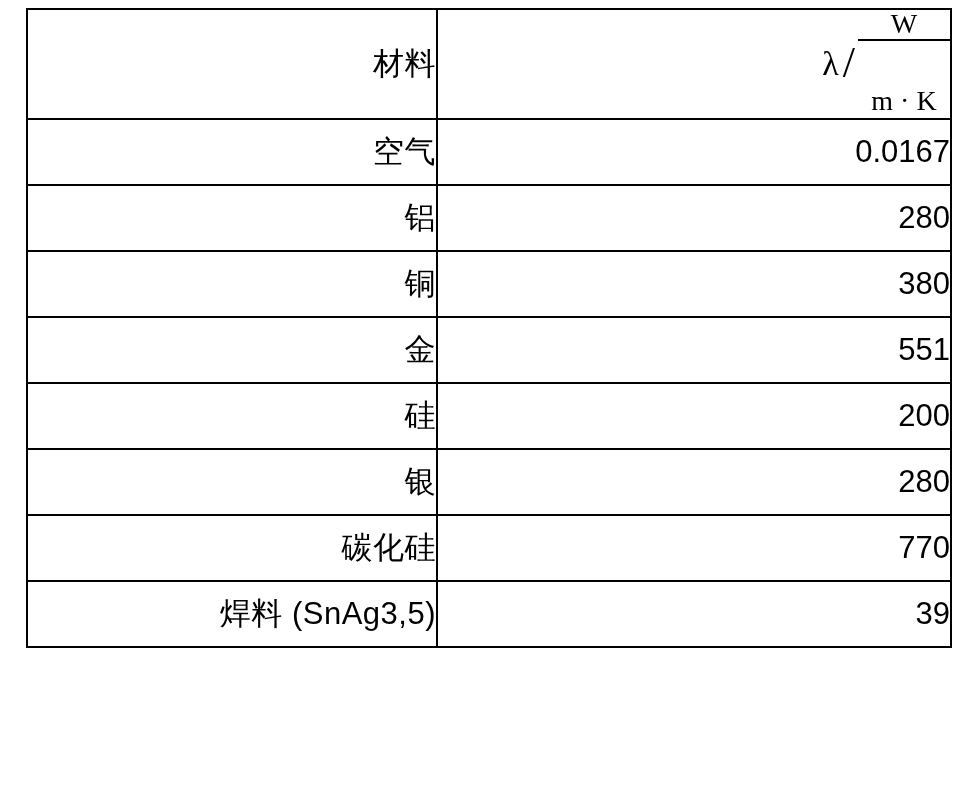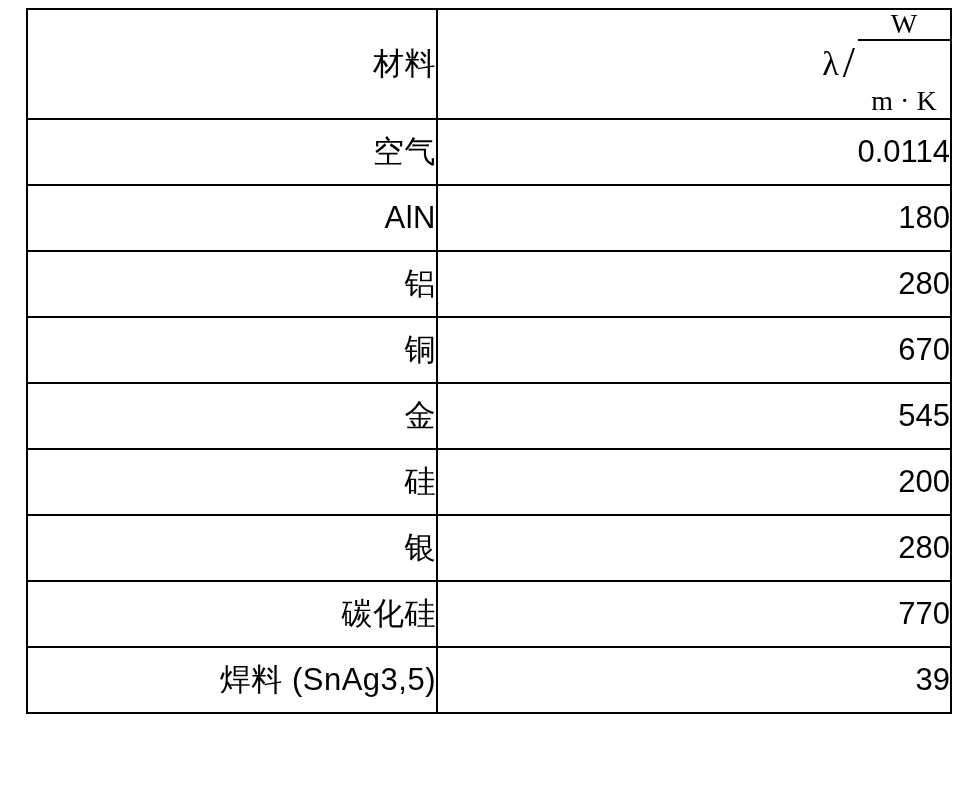--- a/index.html
+++ b/index.html
@@ -127,58 +127,50 @@
             </span>
           </span>
         </td>
       </tr>
 
       <tr>
         <td>
           <span class="mat-cell">空气</span>
         </td>
         <td>
-          <span class="val-cell">0.0114</span>
-        </td>
-      </tr>
-
-
-      <tr>
-        <td>
-          <span class="mat-cell">AlN</span>
-        </td>
-        <td>
-          <span class="val-cell">180</span>
-        </td>
-      </tr>
+          <span class="val-cell">0.0167</span>
+        </td>
+      </tr>
+
+
 
       <tr>
         <td>
           <span class="mat-cell">铝</span>
         </td>
         <td>
           <span class="val-cell">280</span>
         </td>
       </tr>
 
       <tr>
         <td>
           <span class="mat-cell">铜</span>
         </td>
         <td>
-          <span class="val-cell">670</span>
+          <span class="val-cell">380</span>
         </td>
       </tr>
 
       <tr>
         <td>
           <span class="mat-cell">金</span>
         </td>
         <td>
-          <span class="val-cell">545</span>
+          <span class="val-cell">551</span>
         </td>
       </tr>
 
       <tr>
         <td>
           <span class="mat-cell">硅</span>
         </td>
         <td>
           <span class="val-cell">200</span>
         </td>

